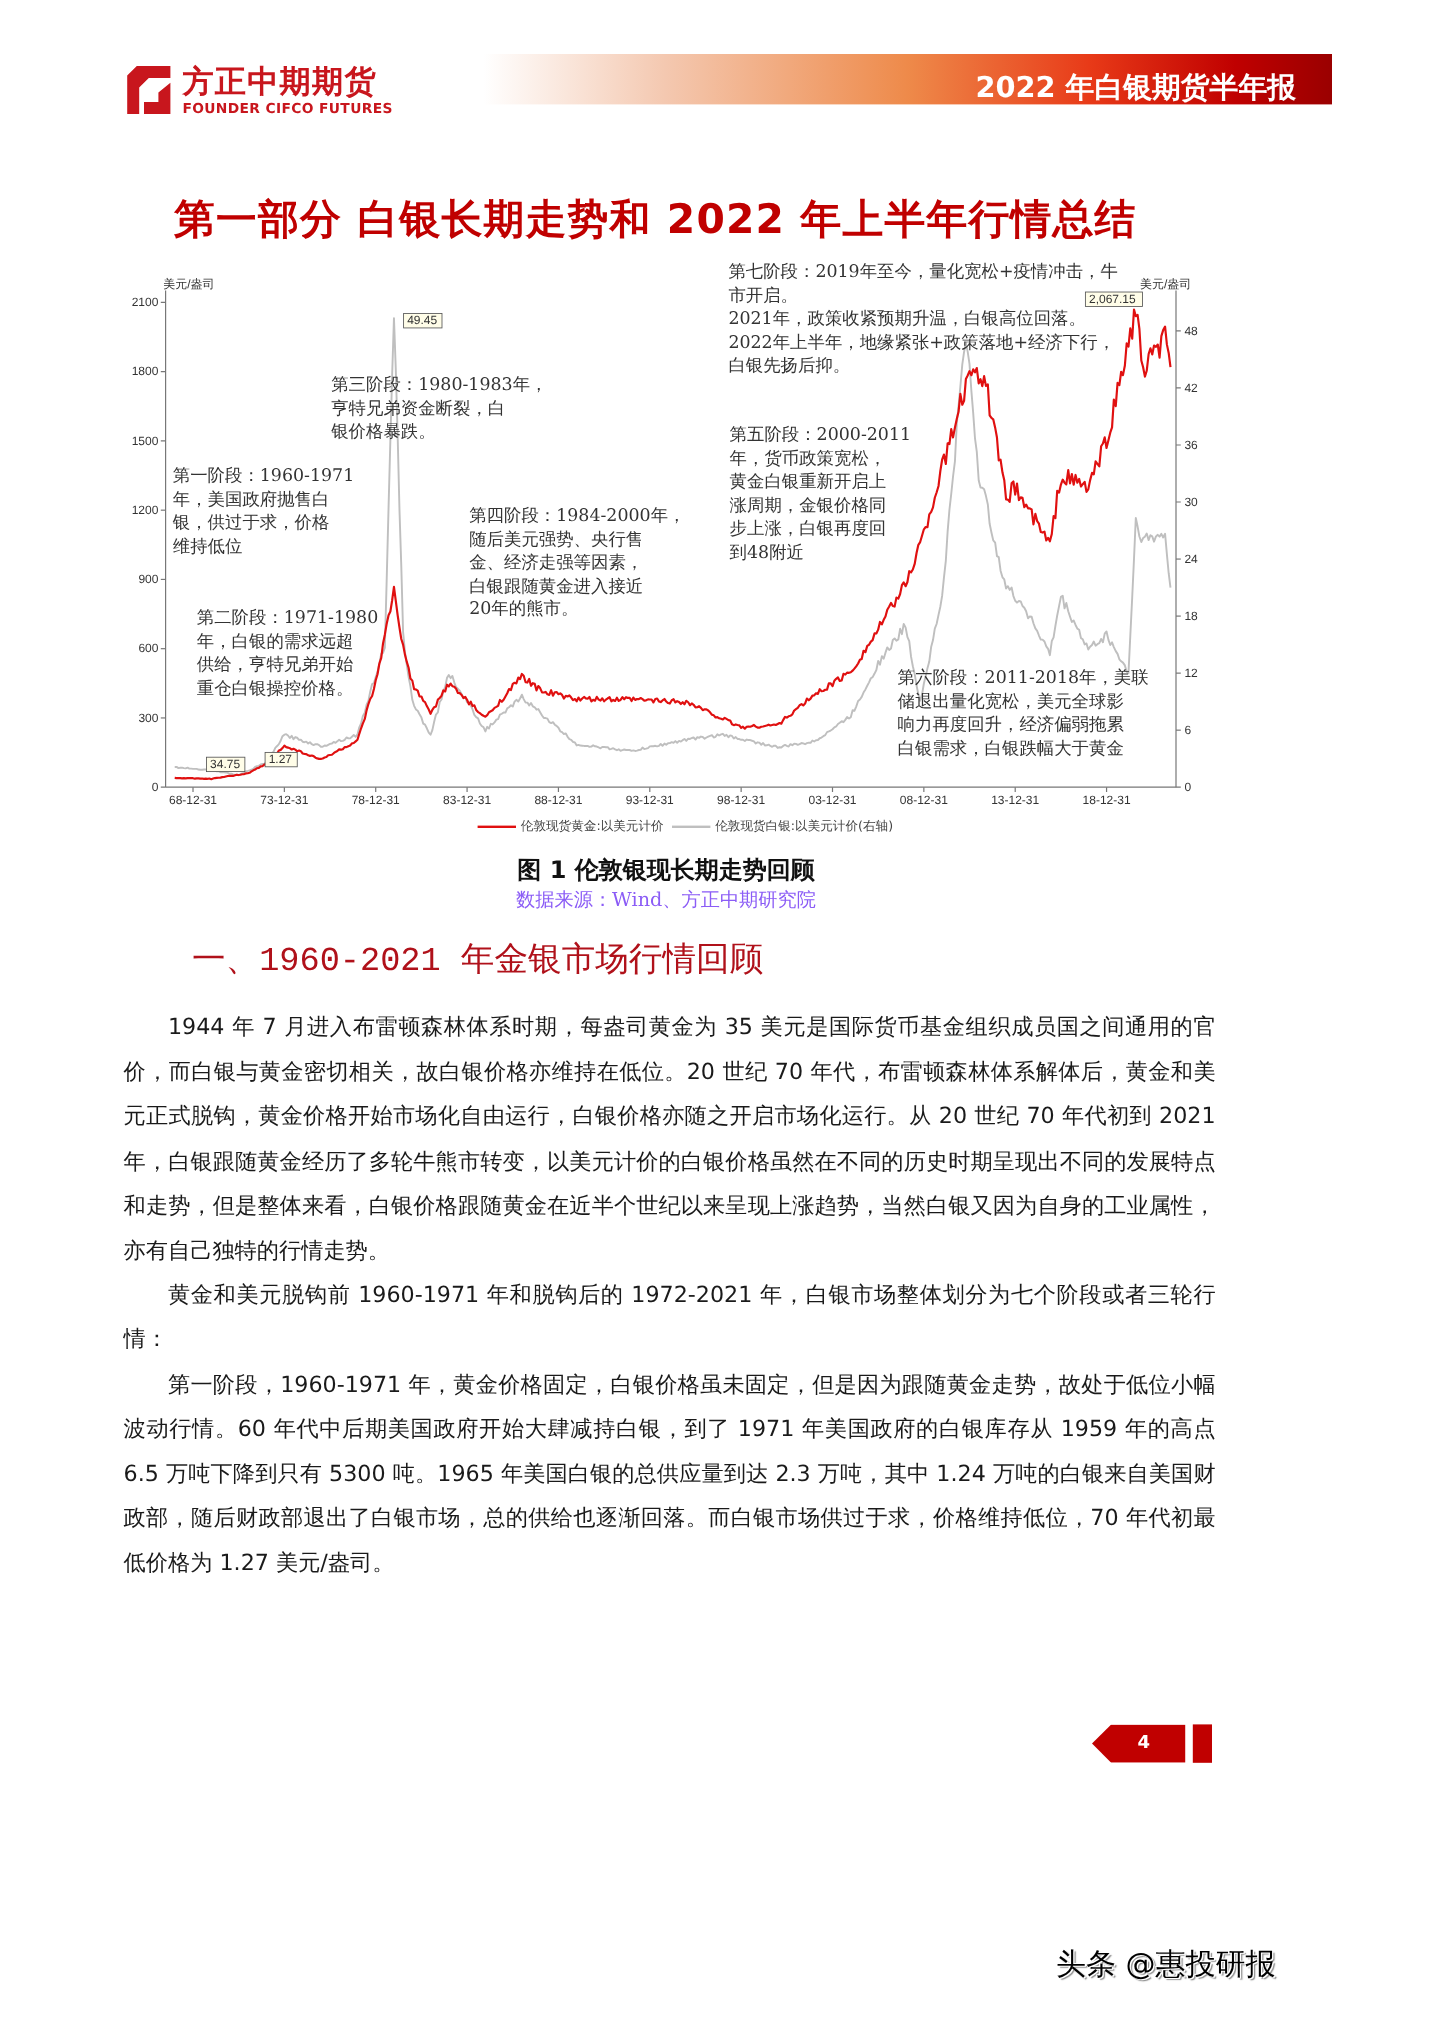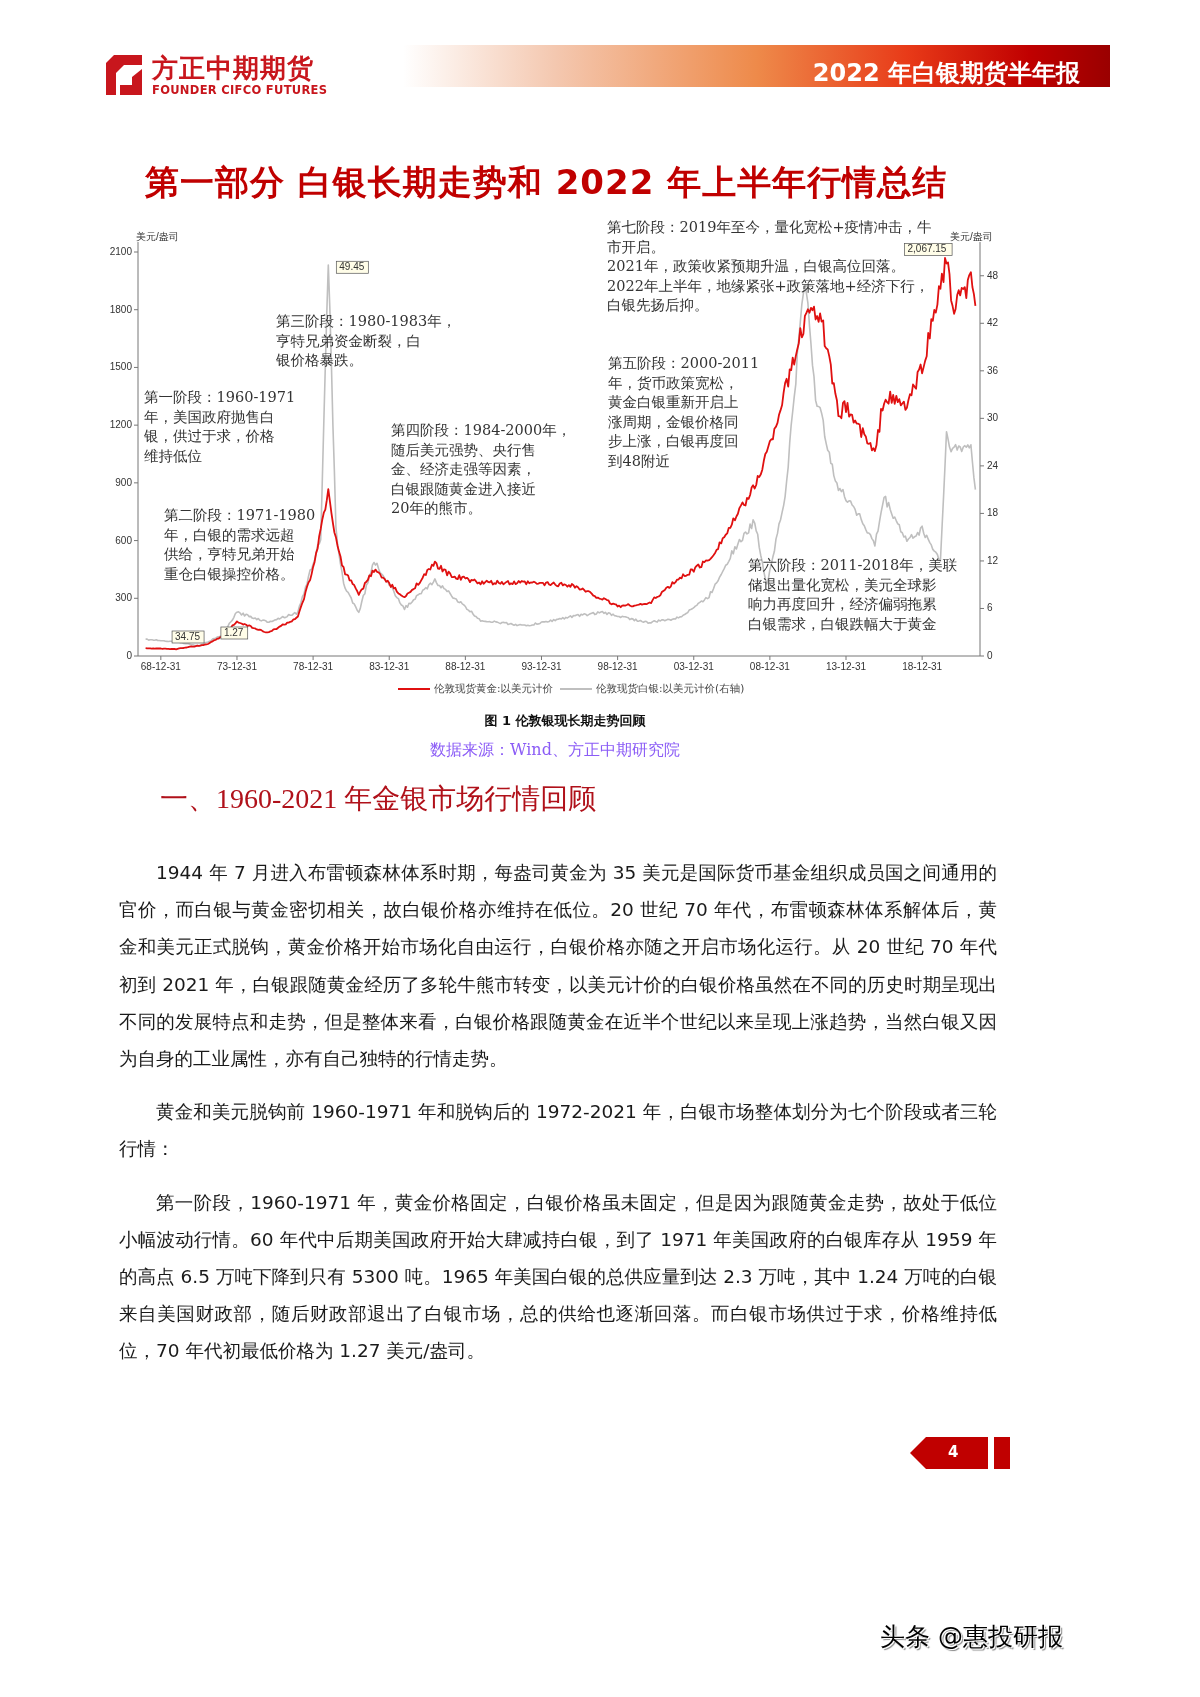--- a/index.html
+++ b/index.html
@@ -17,27 +17,27 @@
   .part-title { position: absolute; left: 145px; top: 160px; font-size: 34px; font-weight: bold; color: #c00000; letter-spacing: 1px; }
 
   
   .chart { position: absolute; left: 110px; top: 228px; width: 900px; height: 470px; }
   .chart svg { position: absolute; left: 0; top: 0; }
   .ann { position: absolute; font-family: "DejaVu Serif", "Liberation Serif", serif; font-size: 14.5px; line-height: 19.5px; color: #333; white-space: pre-line; }
   .tick { font-family: "Liberation Sans", sans-serif; font-size: 10px; fill: #333; }
   .legend { position: absolute; top: 682px; font-size: 10.5px; color: #444; display: flex; align-items: center; gap: 4px; }
   .legend .swatch { display: inline-block; width: 32px; height: 2px; }
 
-  .fig-caption { position: absolute; left: 10px; width: 1110px; top: 712px; text-align: center; font-size: 13px; font-weight: bold; color: #111; }
+  .fig-caption { position: absolute; left: 0; width: 1110px; top: 712px; text-align: center; font-size: 20px; font-weight: bold; color: #111; }
   .fig-source { position: absolute; left: 0; width: 1110px; top: 740px; text-align: center; font-family: "DejaVu Serif", "Liberation Serif", serif; font-size: 16px; color: #8b5cf6; }
 
-  .section-title { position: absolute; left: 160px; top: 780px; font-size: 28px; color: #b0111a; font-family: Liberation Serif, serif; }
+  .section-title { position: absolute; left: 160px; top: 780px; font-size: 28px; color: #b0111a; font-family: Liberation Mono, monospace; }
 
   .body-text { position: absolute; left: 103px; top: 838px; width: 910px; font-size: 18.5px; line-height: 37.2px; color: #1a1a1a; }
-  .body-text p { margin: 16px; text-indent: 37px; text-align: justify; }
+  .body-text p { margin: 0; text-indent: 37px; text-align: justify; }
 
   
   .page-num { position: absolute; left: 910px; top: 1437px; width: 100px; height: 34px; }
   .page-num .arrow { position: absolute; left: 0; top: 0; width: 78px; height: 32px; background: #c00000;
                      clip-path: polygon(16px 0, 100% 0, 100% 100%, 16px 100%, 0 50%); }
   .page-num .arrow span { position: absolute; left: 38px; top: 6px; color: #fff; font-weight: bold; font-size: 15px; }
   .page-num .bar { position: absolute; left: 84px; top: 0; width: 16px; height: 32px; background: #c00000; }
 
   .watermark { position: absolute; left: 880px; top: 1620px; font-size: 25px; color: #000000;
                text-shadow: 1px 1px 0 #fff, -1px -1px 0 #fff, 2px 2px 1px #888; }

